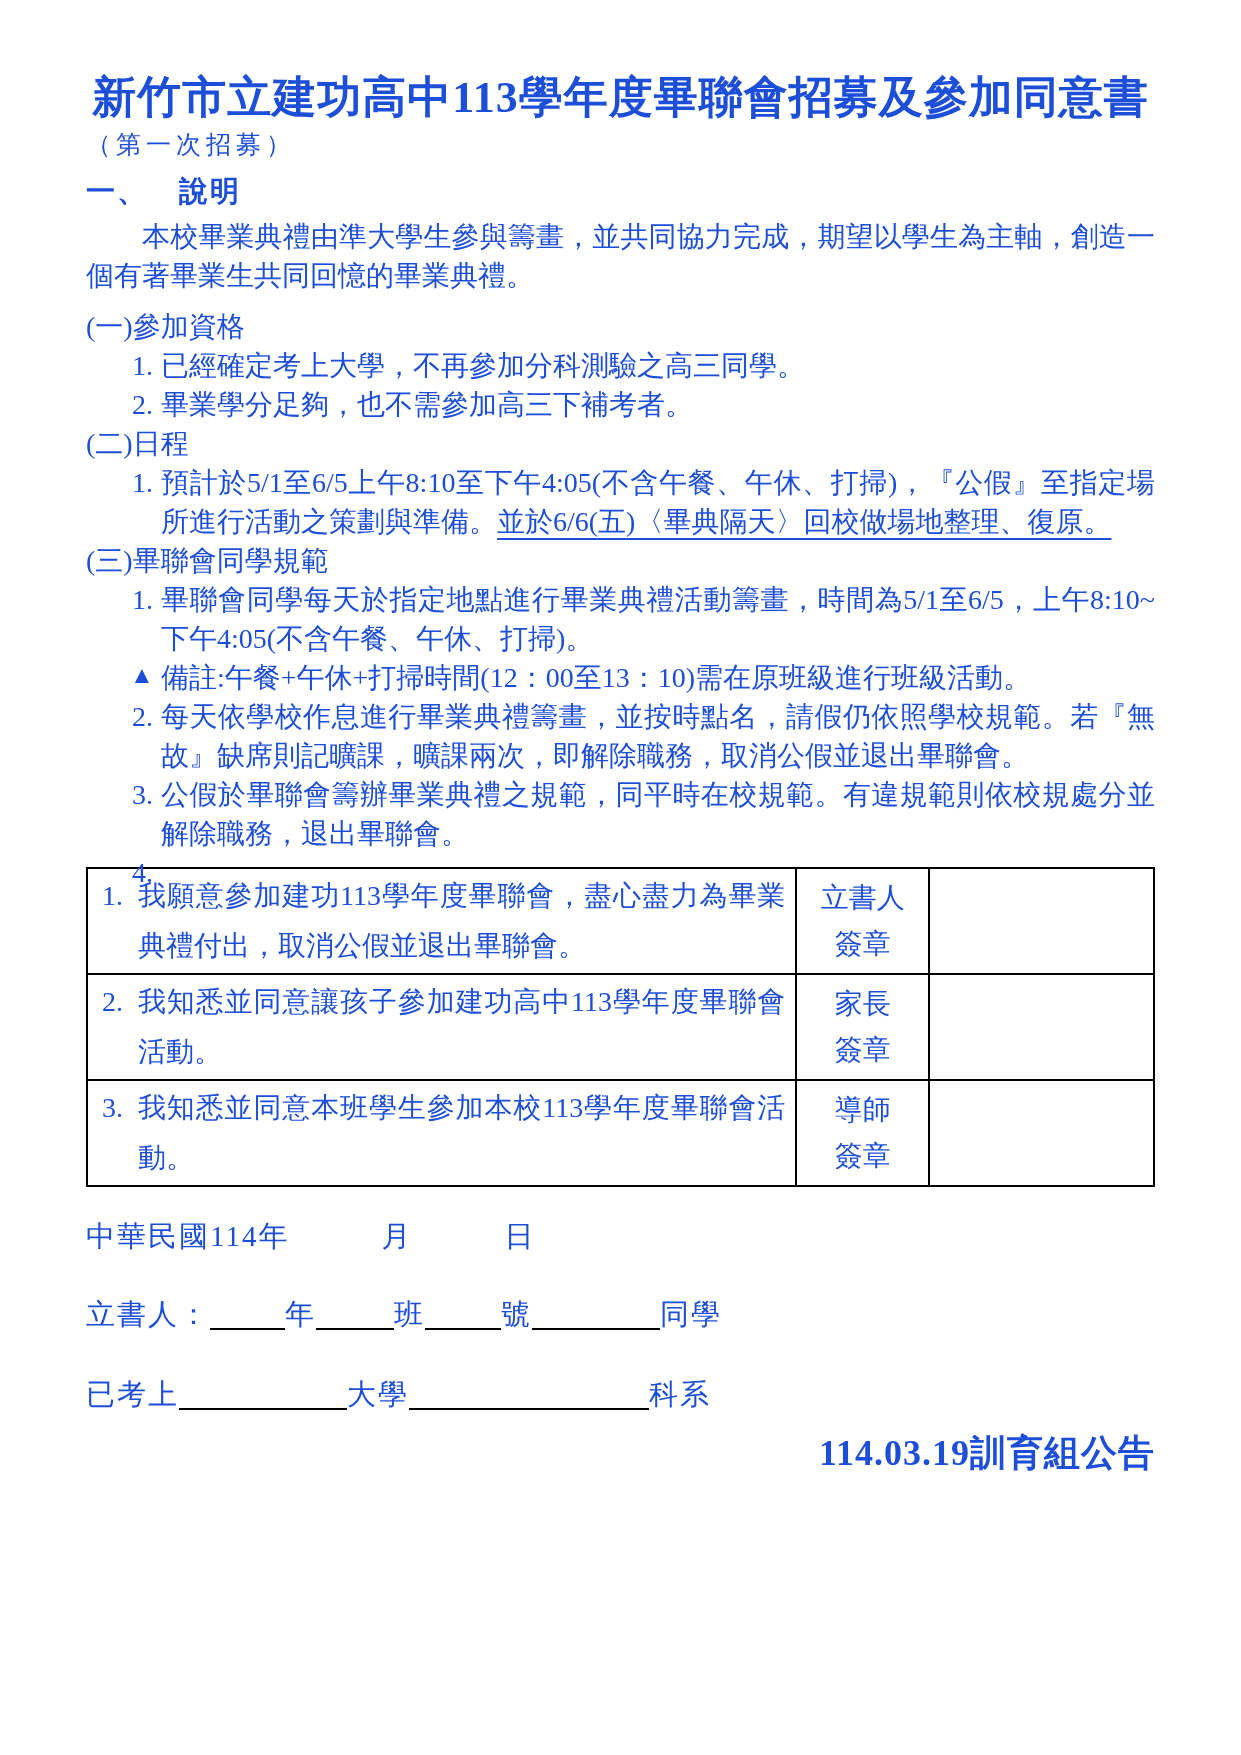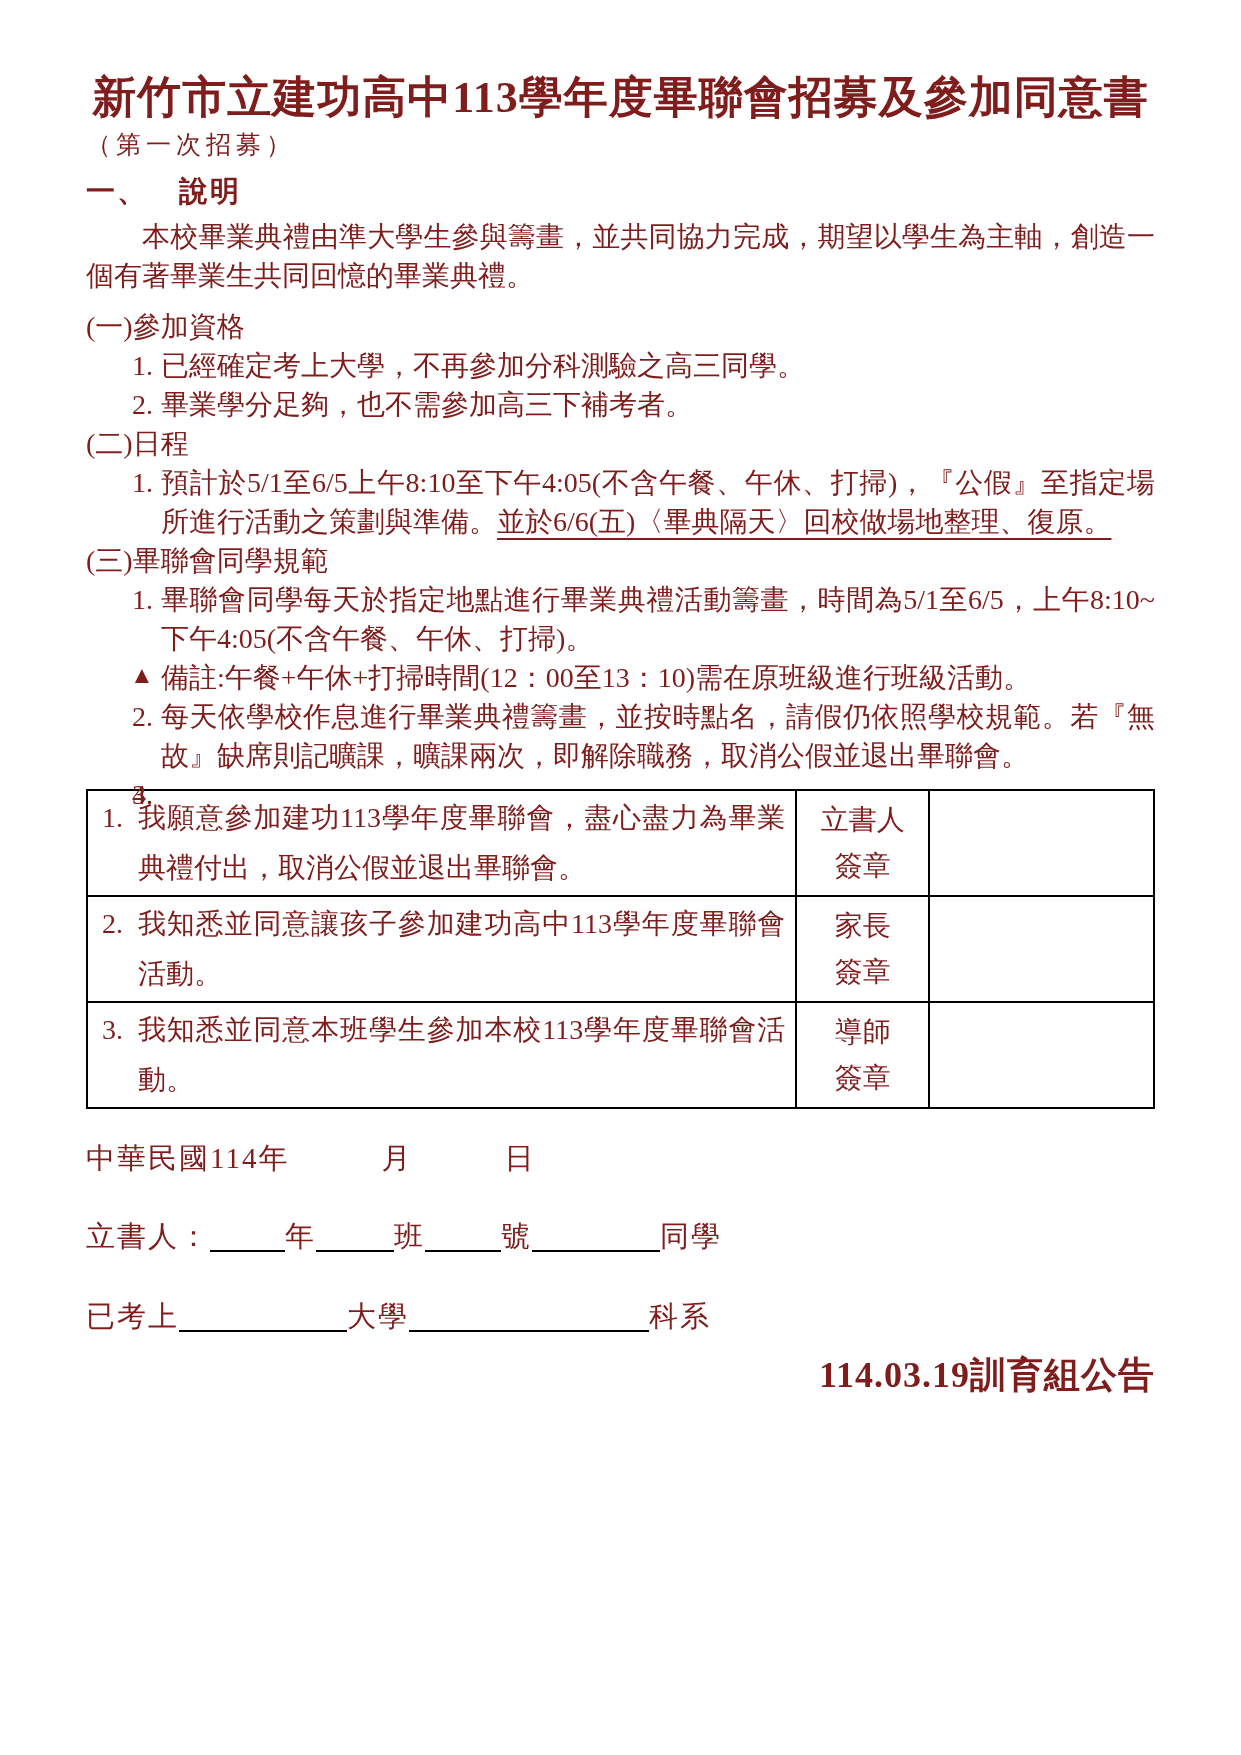--- a/index.html
+++ b/index.html
@@ -1,19 +1,19 @@
 <!DOCTYPE html>
 <html lang="zh-Hant"><head>
 <meta charset="utf-8">
 <style>
   html,body { margin:0; padding:0; background:#fff; }
   .page {
     position:relative;
     width:1241px; height:1755px;
-    background:#ffffff; color:#7f1d1d;
+    background:#ffffff; color:#1d4ed8;
     font-family:"Liberation Serif","DejaVu Serif",serif;
     overflow:hidden;
   }
   .content { padding:0 86px; }
 
   .doc-title {
     margin:0; padding-top:72px;
     text-align:center;
     font-size:44px; font-weight:bold;
     line-height:1.2; letter-spacing:1px;
@@ -127,20 +127,21 @@
     <div class="note-line body-text">
       <span class="note-marker">▲</span>
       <span>備註:午餐+午休+打掃時間(12：00至13：10)需在原班級進行班級活動。</span>
     </div>
     <div class="item body-text">
       <span class="marker">2.</span>
       <span>每天依學校作息進行畢業典禮籌畫，並按時點名，請假仍依照學校規範。若『無故』缺席則記曠課，曠課兩次，即解除職務，取消公假並退出畢聯會。</span>
     </div>
     <div class="item body-text">
       <span class="marker">3.</span>
+      <span>公假於畢聯會籌辦畢業典禮之規範，同平時在校規範。有違規範則依校規處分並解除職務，退出畢聯會。</span>
     </div>
     <div class="item body-text">
       <span class="marker">4.</span>
     </div>
 
 
     <table class="sign-table">
       <tbody>
           <tr>
         <td class="stmt">

